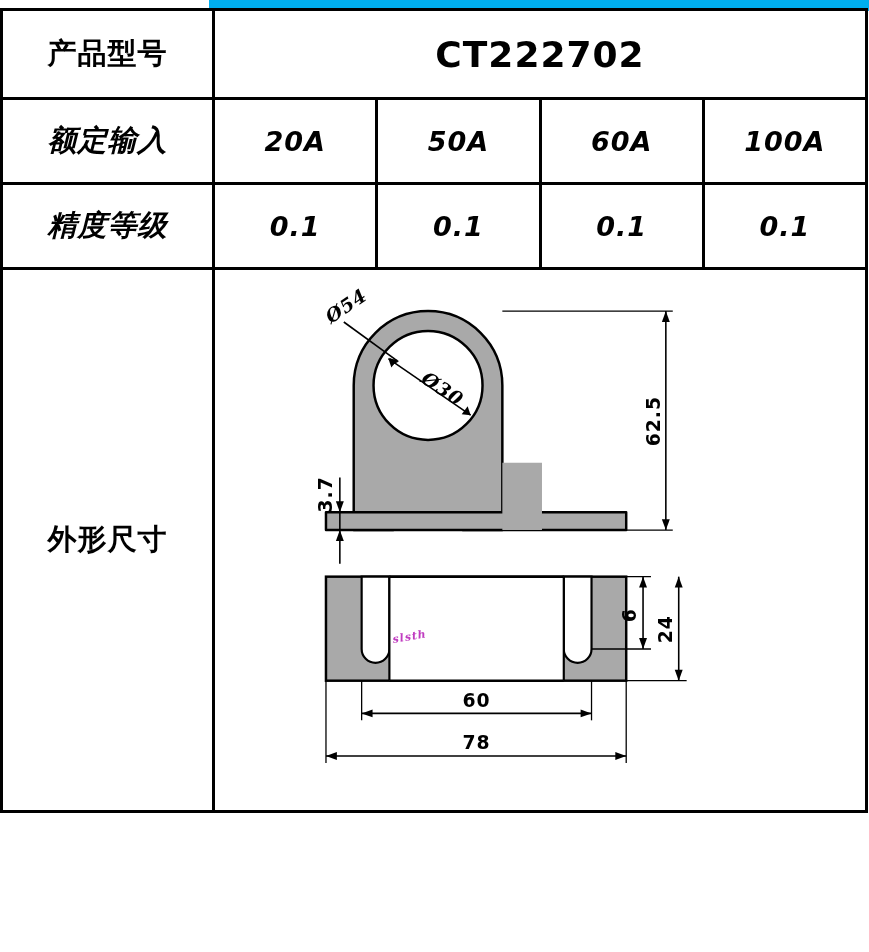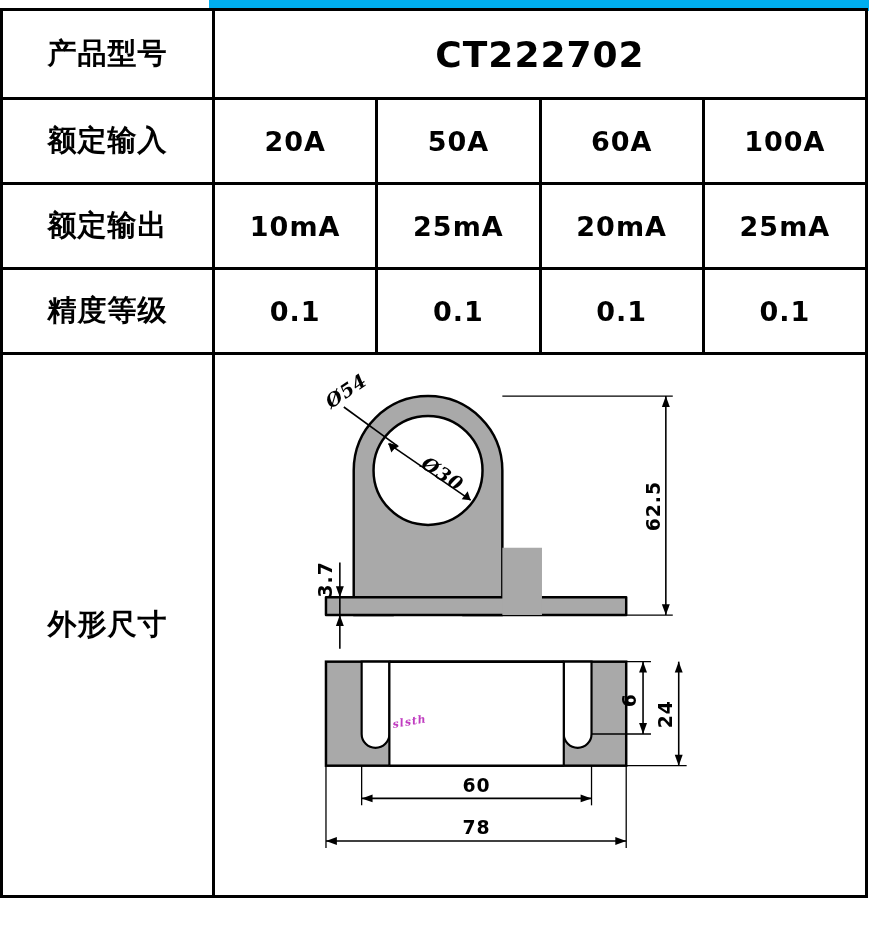--- a/index.html
+++ b/index.html
@@ -58,21 +58,21 @@
   }
   td.model {
     font-size: 36px;
     letter-spacing: 3px;
     padding: 10px 0;
   }
   tr.r-model td { height: 66px; }
   tr.r-in td,
   tr.r-out td,
   tr.r-load td,
-  tr.r-acc td { height: 62px; }
+  tr.r-acc td { height: 62px; font-style: italic; }
   td.drawing-label {
     font-size: 29px;
     letter-spacing: 2px;
     vertical-align: middle;
   }
   td.drawing-cell {
     padding: 0;
     position: relative;
     height: 540px;
   }
@@ -116,27 +116,20 @@
       <tr class="r-model">
         <td class="label">产品型号</td>
         <td class="model" colspan="4">CT222702</td>
       </tr>
       <tr class="r-in">
         <td class="label">额定输入</td>
         <td class="value">20A</td>
         <td class="value">50A</td>
         <td class="value">60A</td>
         <td class="value">100A</td>
-      </tr>
-      <tr class="r-out">
-        <td class="label">额定输出</td>
-        <td class="value">10mA</td>
-        <td class="value">25mA</td>
-        <td class="value">20mA</td>
-        <td class="value">25mA</td>
       </tr>
       <tr class="r-acc">
         <td class="label">精度等级</td>
         <td class="value">0.1</td>
         <td class="value">0.1</td>
         <td class="value">0.1</td>
         <td class="value">0.1</td>
       </tr>
       <tr class="r-dwg">
         <td class="label drawing-label">外形尺寸</td>

